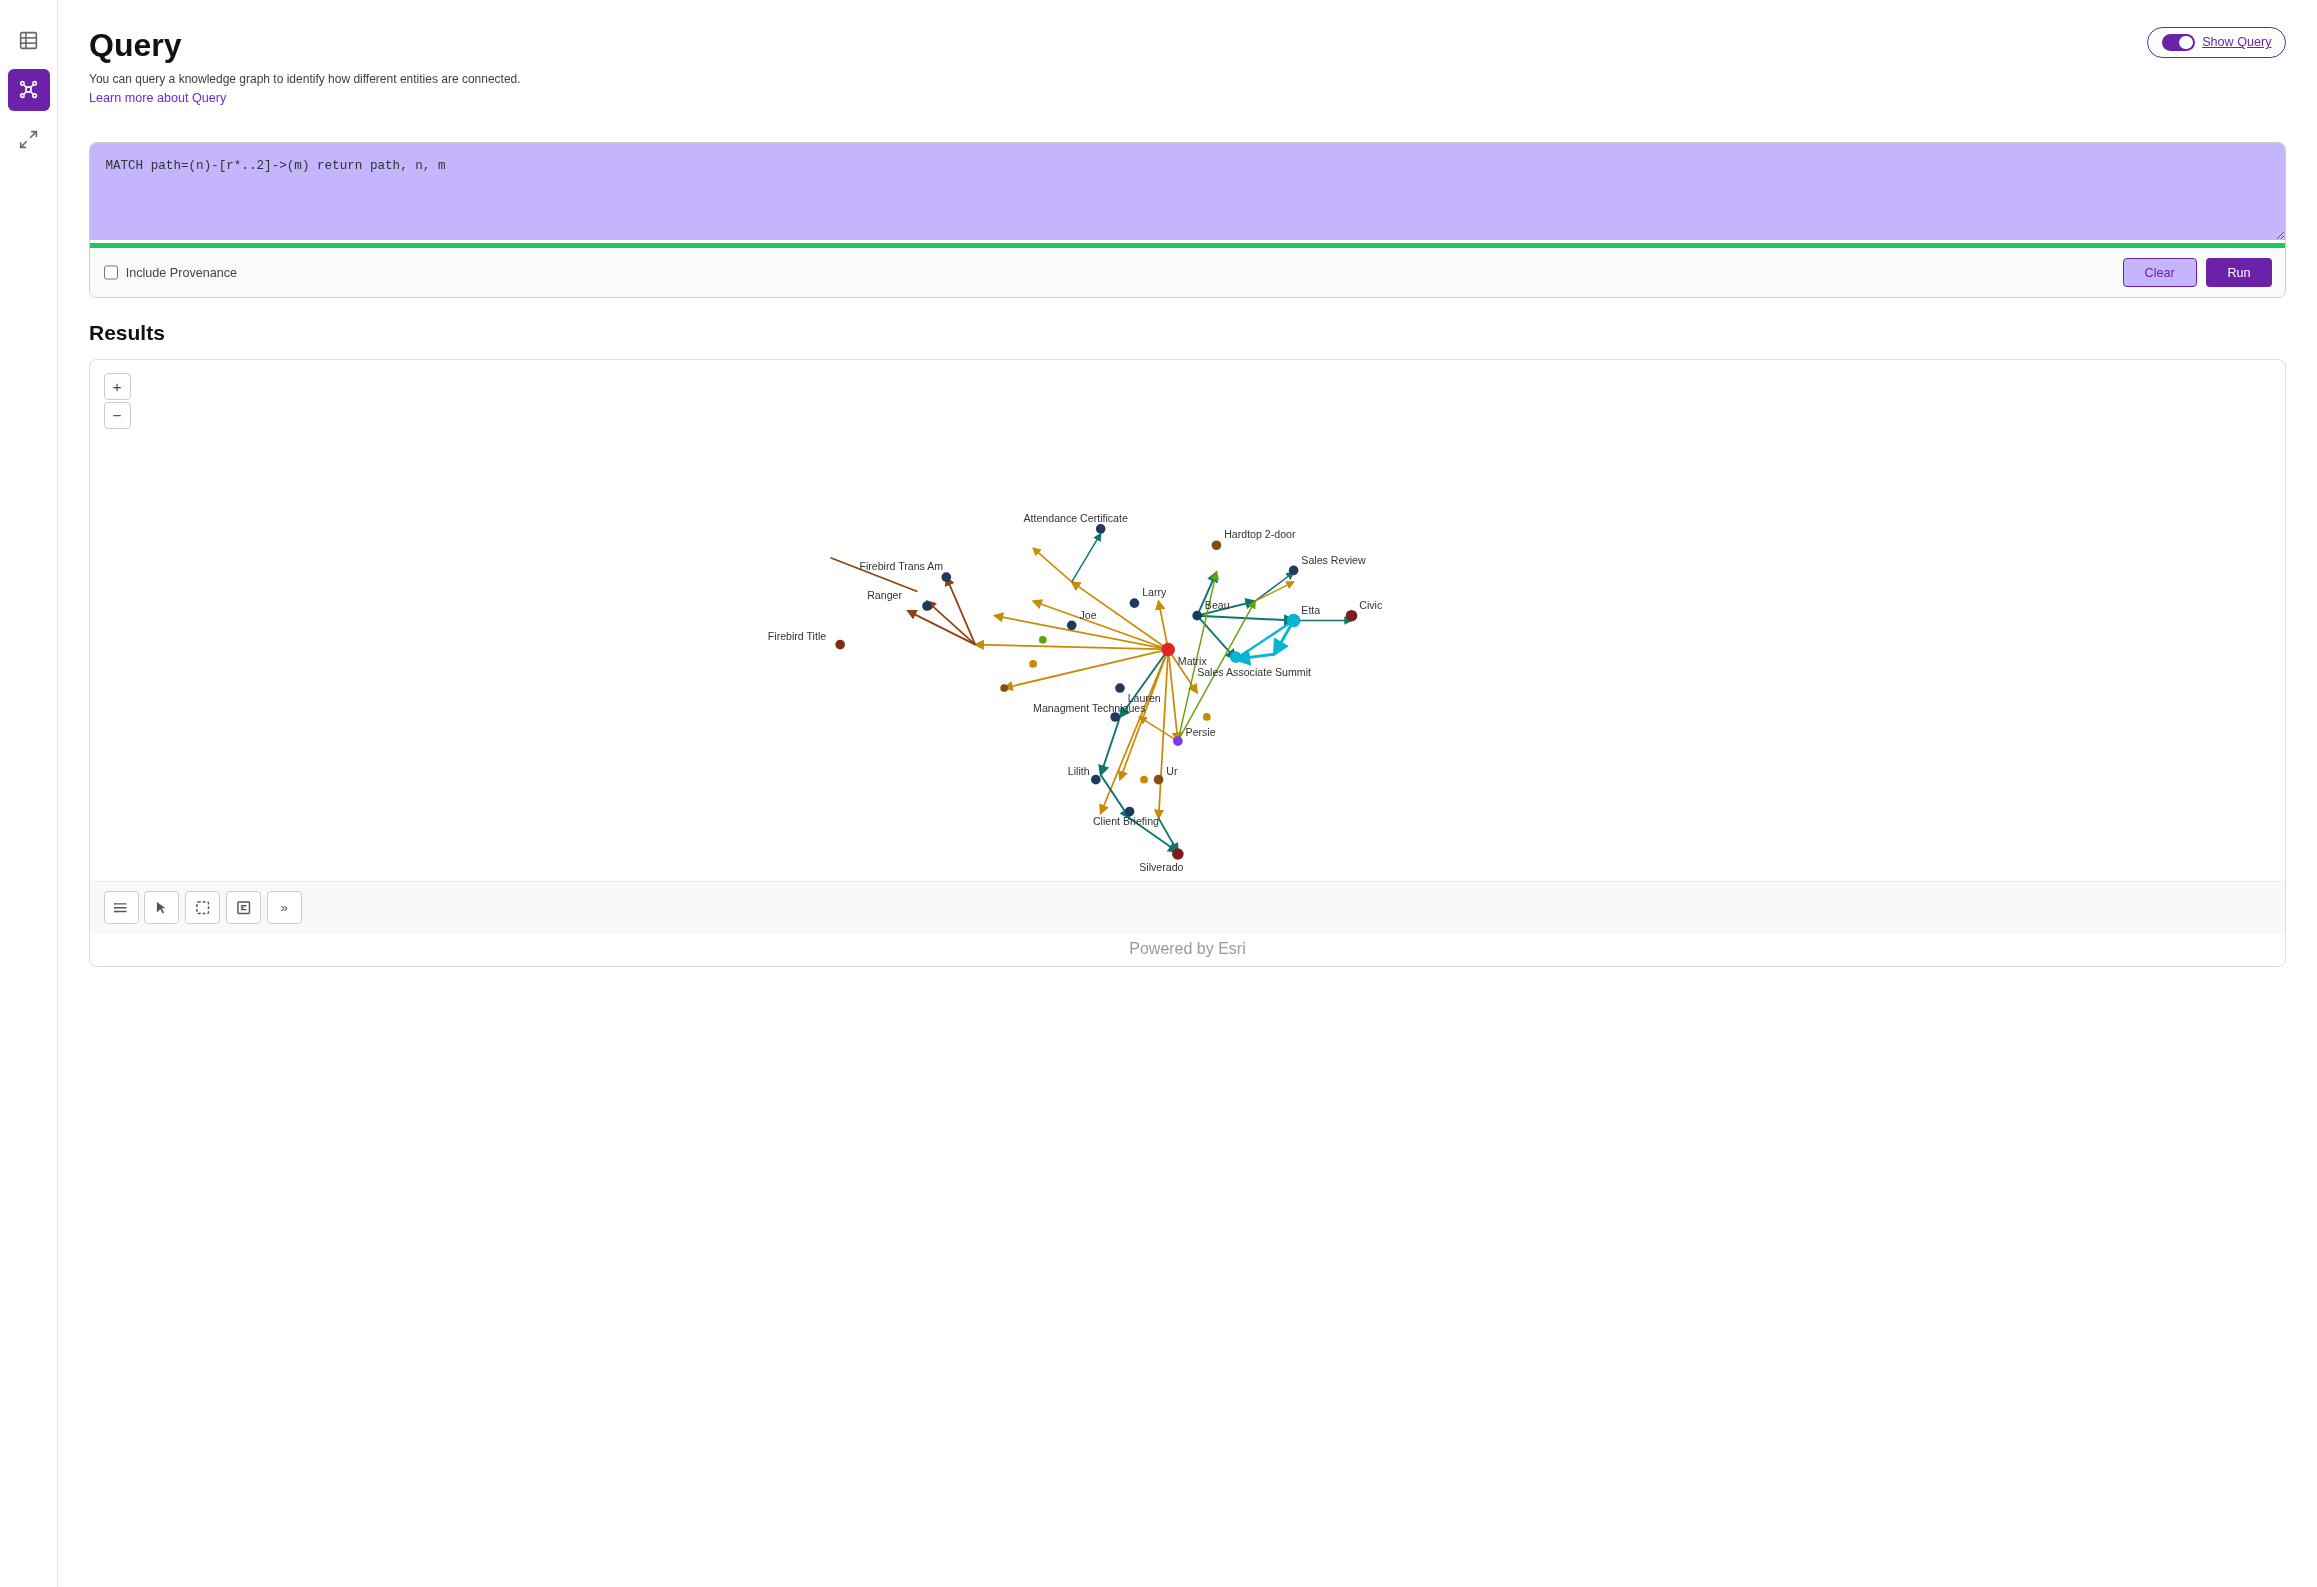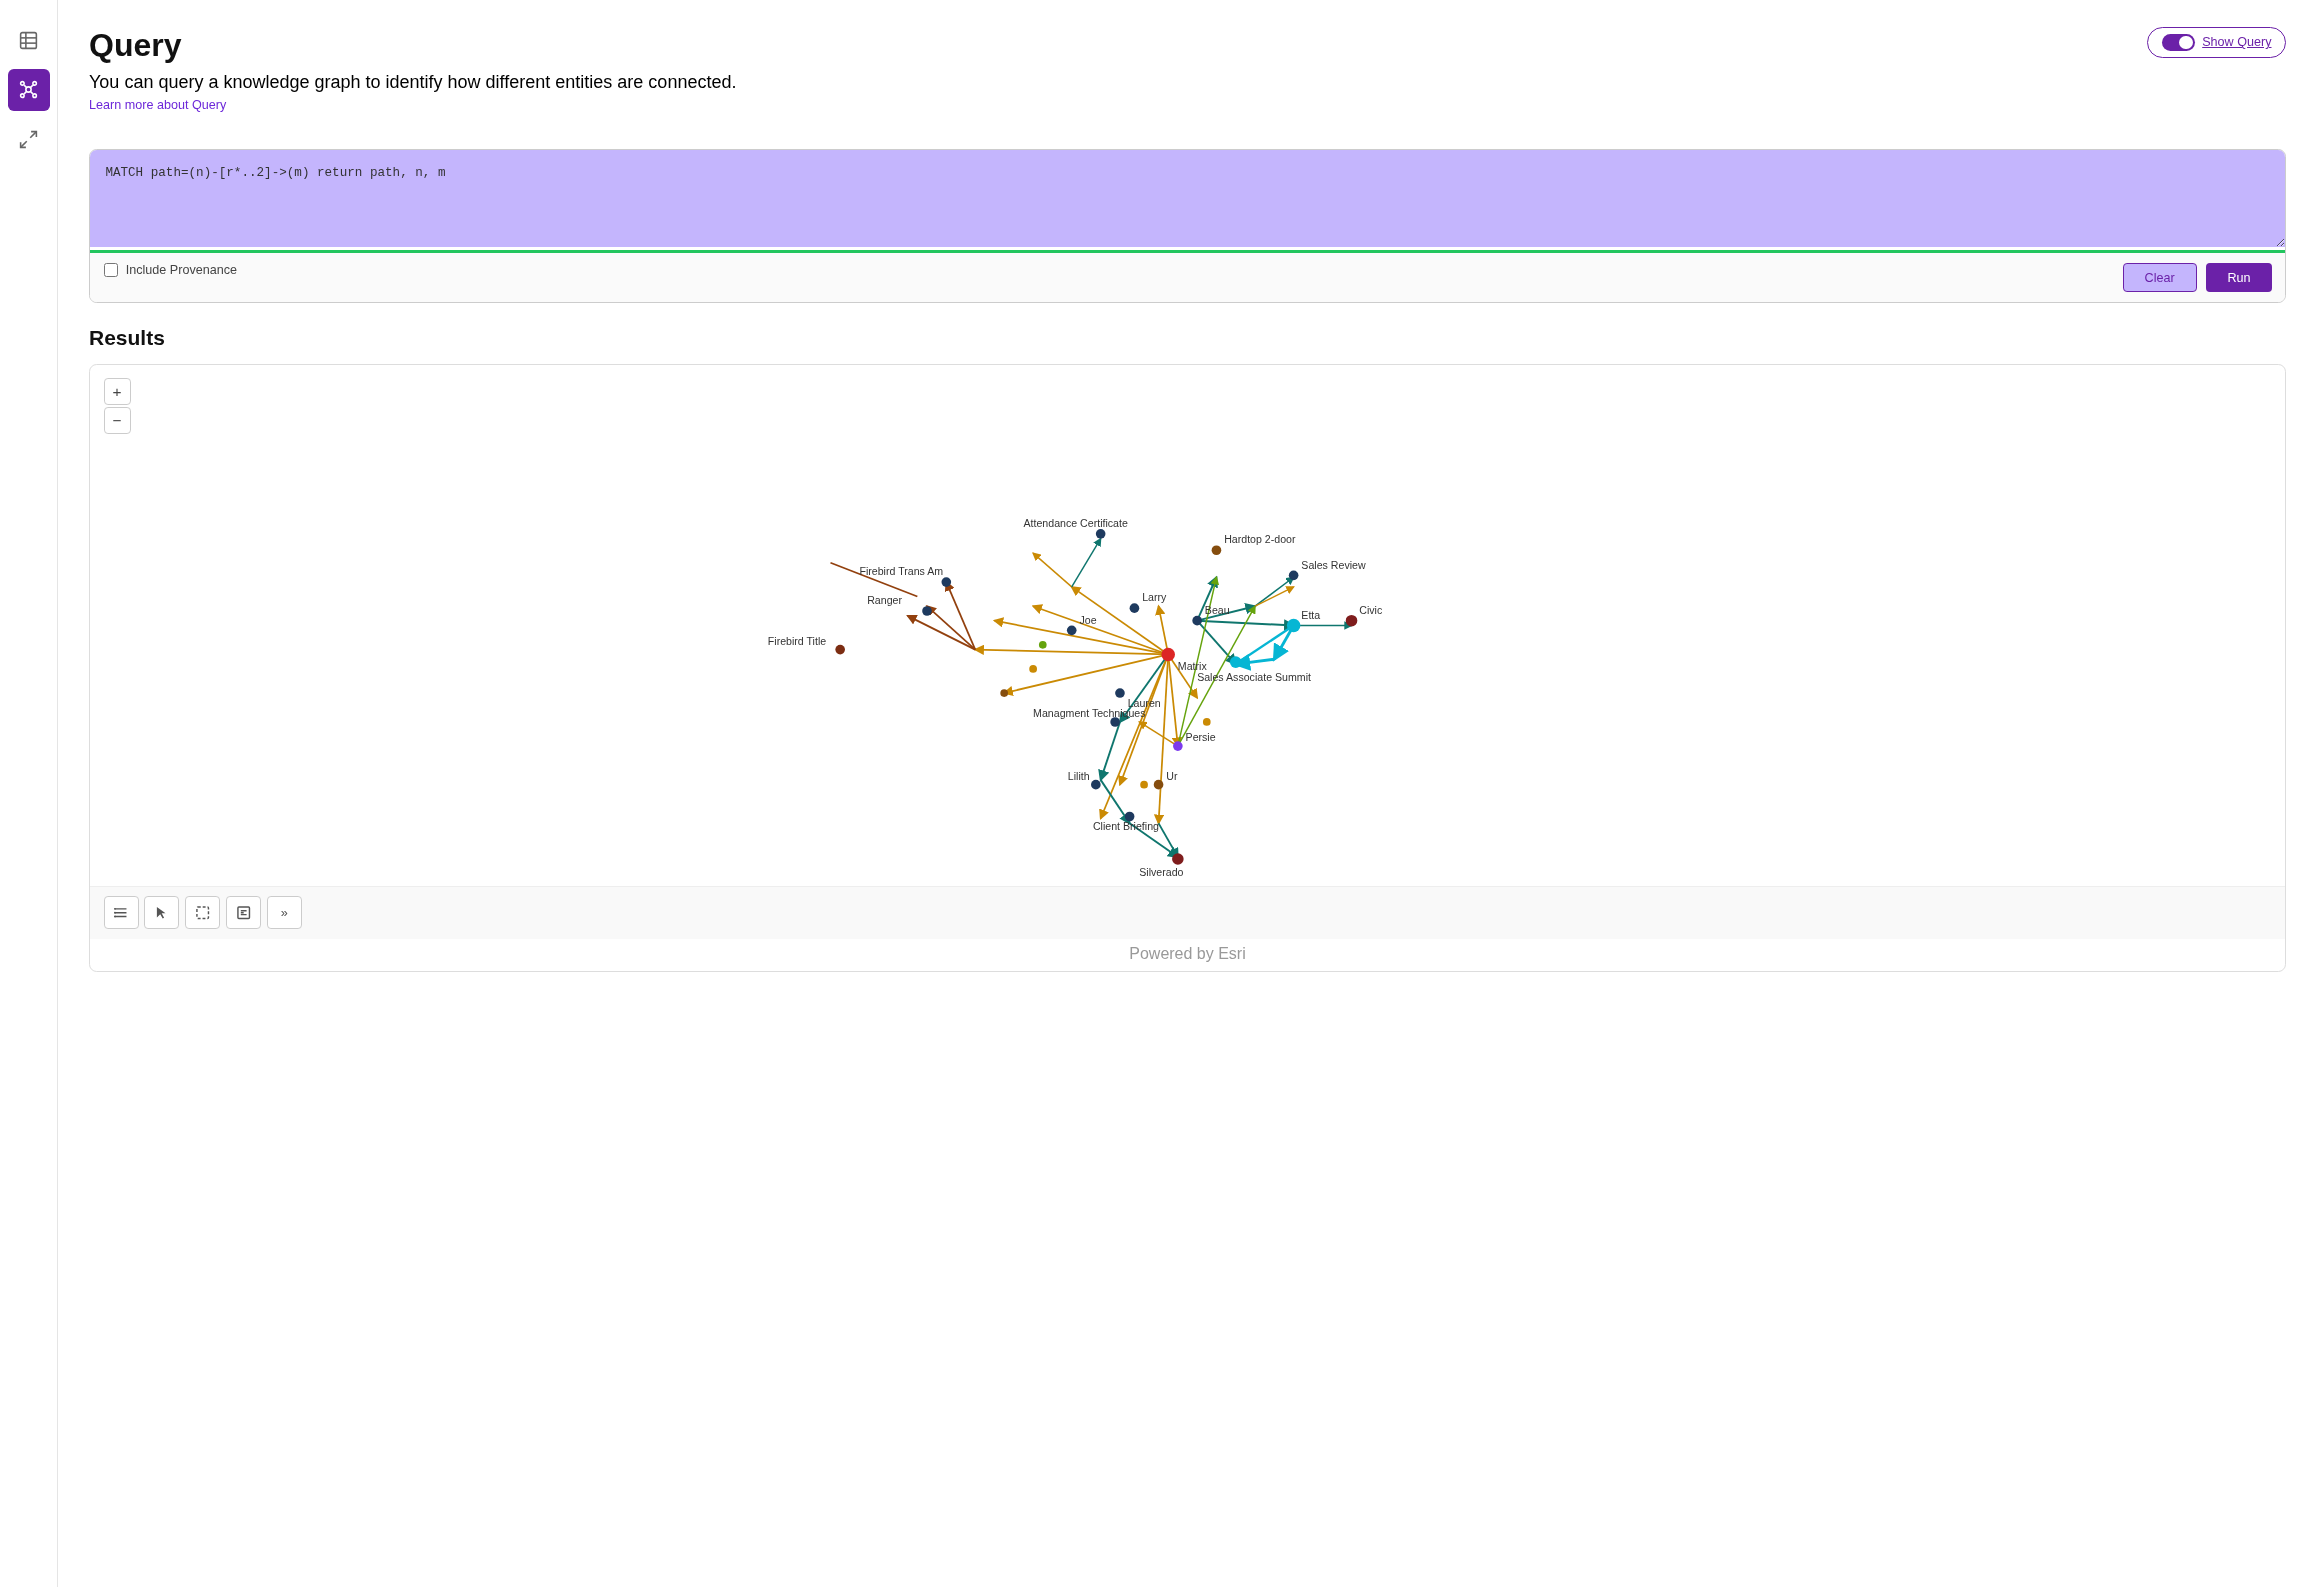--- a/index.html
+++ b/index.html
@@ -47,22 +47,22 @@
       padding: 27px 31px;
       overflow: auto;
     }
     .page-title {
       font-size: 32px;
       font-weight: 700;
       color: #111;
       margin-bottom: 7.7px;
     }
     .page-subtitle {
-      font-size: 18px;
-      color: #000000;
+      font-size: 12px;
+      color: #404040;
       margin-bottom: 5.8px;
     }
     .learn-more-link {
       font-size: 12.6px;
       color: #6d28d9;
       text-decoration: none;
       display: block;
       margin-bottom: 19.3px;
     }
     .header-row {
@@ -117,24 +117,24 @@
       font-family: 'Courier New', monospace;
       font-size: 12.6px;
       color: #333;
       border: none;
       outline: none;
       resize: vertical;
       background: #c4b5fd;
     }
     .query-footer {
       display: flex;
-      align-items: flex-start;
+      align-items: center;
       justify-content: space-between;
       padding: 9.7px 13.5px;
-      border-top: 3px solid #22c55e;
+      border-top: 5px solid #22c55e;
       background: #fafafa;
     }
     .checkbox-label {
       display: flex;
       align-items: center;
       gap: 7.7px;
       font-size: 12.6px;
       color: #444;
       cursor: pointer;
     }

